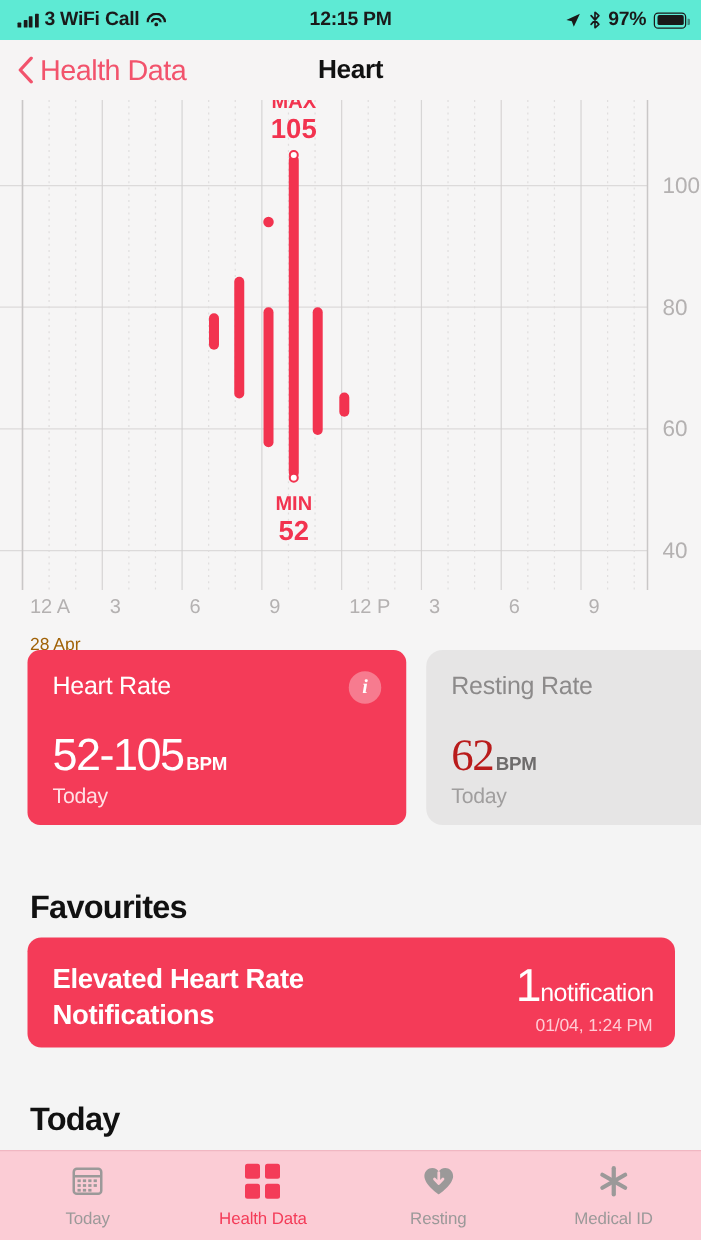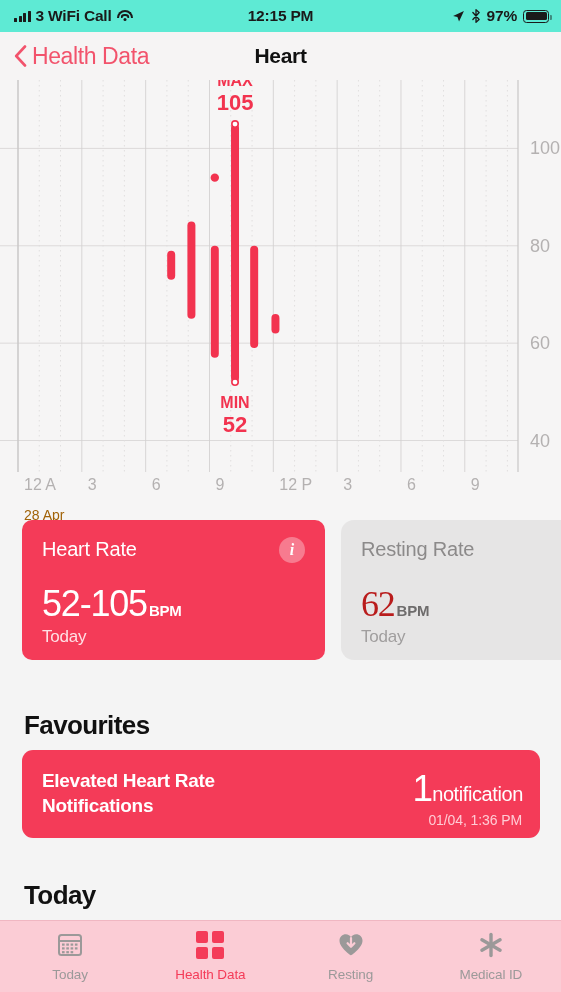--- a/index.html
+++ b/index.html
@@ -84,21 +84,21 @@
 
   
   .section-heading{ font-size:26px; font-weight:700; color:#111; letter-spacing:-.6px; }
   #favourites-heading{ position:absolute; top:630px; left:24px; }
   #fav-card{
     position:absolute; top:670px; left:22px; width:518px; height:88px;
     background:#f43b58; border-radius:11px;
   }
   #fav-title{
     position:absolute; left:20px; top:18px; width:260px;
-    font-size:19px; font-weight:700; color:#fff; line-height:1.32; letter-spacing:-.3px;
+    font-size:22px; font-weight:700; color:#fff; line-height:1.32; letter-spacing:-.3px;
   }
   #fav-count-row{ position:absolute; right:17px; top:21px; display:flex; align-items:baseline; }
   #fav-count{ font-size:37px; font-weight:300; color:#fff; line-height:.95; letter-spacing:-1px; }
   #fav-count-label{ font-size:20px; font-weight:500; color:#fff; letter-spacing:-.4px; }
   #fav-time{ position:absolute; right:18px; top:62px; font-size:14px; color:#ffccd5; letter-spacing:-.1px; }
 
   #today-heading{ position:absolute; top:800px; left:24px; }
   #today-card{
     position:absolute; top:840px; left:22px; width:518px; height:60px;
     background:#f43b58; border-radius:11px 11px 0 0;
@@ -256,21 +256,21 @@
     </div>
   </div>
 
   <div id="favourites-heading" class="section-heading">Favourites</div>
   <div id="fav-card">
     <div id="fav-title">Elevated Heart Rate Notifications</div>
     <div id="fav-count-row">
       <span id="fav-count">1</span>
       <span id="fav-count-label">notification</span>
     </div>
-    <div id="fav-time">01/04, 1:36 PM</div>
+    <div id="fav-time">01/04, 1:24 PM</div>
   </div>
 
   <div id="today-heading" class="section-heading">Today</div>
   <div id="today-card"></div>
 </div>
 
 <div id="tab-bar">
   <div class="tab">
     <span class="tab-icon">
       <svg viewBox="0 0 26 26" width="26" height="26">

